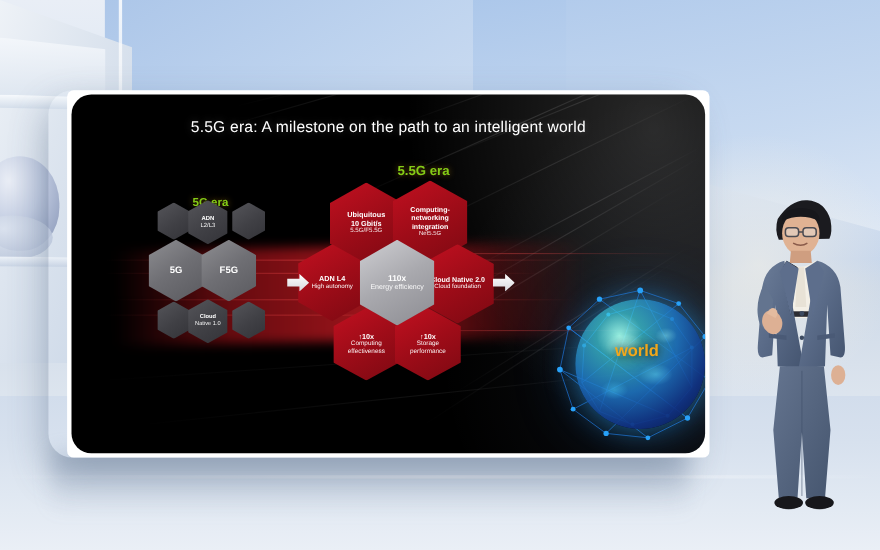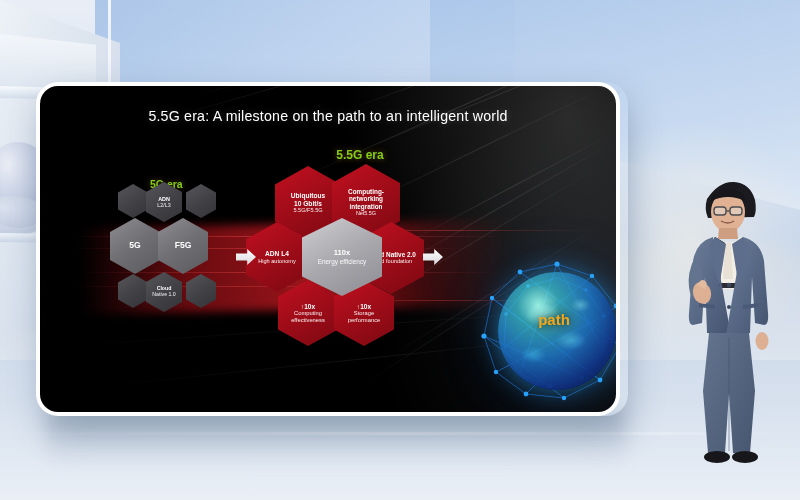--- a/index.html
+++ b/index.html
@@ -83,22 +83,22 @@
     background:radial-gradient(ellipse at 50% 50%,rgba(250,244,230,.55),rgba(250,244,230,0) 70%);
   }
 
   
   .screen-shadow {
     position:absolute; left:44px; top:82px; width:584px; height:334px;
     border-radius:22px;
     box-shadow:0 16px 34px rgba(70,90,120,.42);
   }
   .screen {
-    position:absolute; left:36px; top:82px; width:584px; height:334px;
-    border-radius:22px;
+    position:absolute; left:61px; top:82px; width:584px; height:334px;
+    border-radius:6px;
     background:#ffffff;
     padding:4px;
   }
   .slide {
     position:relative;
     width:100%; height:100%;
     border-radius:18px;
     overflow:hidden;
     background:#000;
   }
@@ -324,21 +324,21 @@
           </div>
         </div>
         <div class="hex red" style="left: 206px; top: 136px; width: 62px; height: 70px;">
           <div class="hx-main" style="font-size: 6.6px;">
             <div>ADN  L4</div>
           </div>
           <div class="hx-sub" style="font-size: 5.6px;">
             <div>High autonomy</div>
           </div>
         </div>
-        <div class="hex silver" style="left: 262px; top: 132px; width: 80px; height: 78px; z-index: 4; color: rgb(255, 255, 255);">
+        <div class="hex silver" style="left: 262px; top: 132px; width: 68px; height: 78px; z-index: 4; color: rgb(255, 255, 255);">
           <div class="hx-main" style="font-size: 7.6px;">
             <div>110x</div>
           </div>
           <div class="hx-sub" style="font-size: 6.4px;">
             <div>Energy efficiency</div>
           </div>
         </div>
         <div class="hex red" style="left: 318px; top: 136px; width: 66px; height: 72px;">
           <div class="hx-main" style="font-size: 6.4px;">
             <div>Cloud Native 2.0</div>
@@ -395,21 +395,21 @@
             <circle cx="108" cy="118" r="1.8"></circle>
           <circle cx="54" cy="26" r="1.8"></circle>
             <circle cx="32" cy="54" r="1.8"></circle>
           <circle cx="76" cy="126" r="1.8"></circle>
         </g>
       </svg>
       <div class="globe">
         <div class="globe-tex"></div>
       </div>
       <div class="globe-label">
-        <div>path</div>
+        <div>world</div>
       </div>
     </div>
 
   </div>
 </div>
 
 <svg width="150" height="320" viewBox="0 0 150 320" style="position:absolute;left:655px;top:165px;">
   <defs>
     <linearGradient id="suitG" x1="0" y1="0" x2="1" y2="1">
       <stop offset="0%" stop-color="#6d7e99"></stop>

